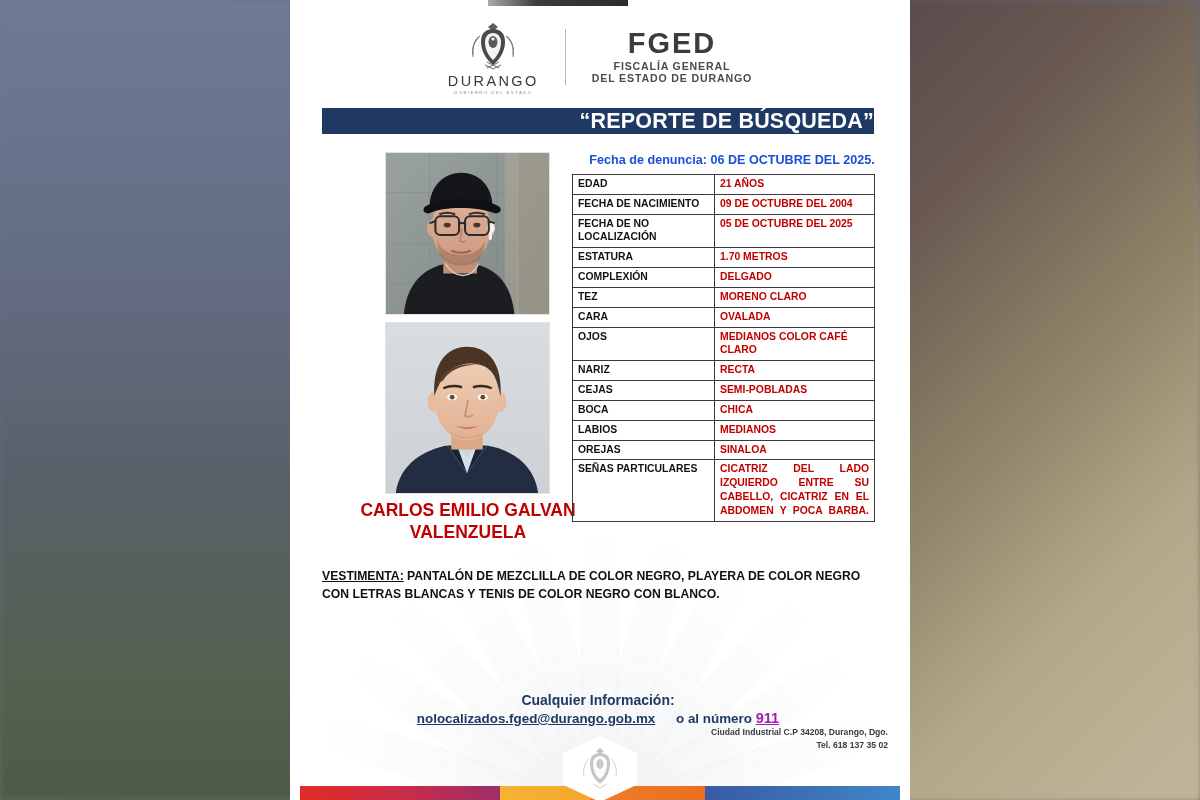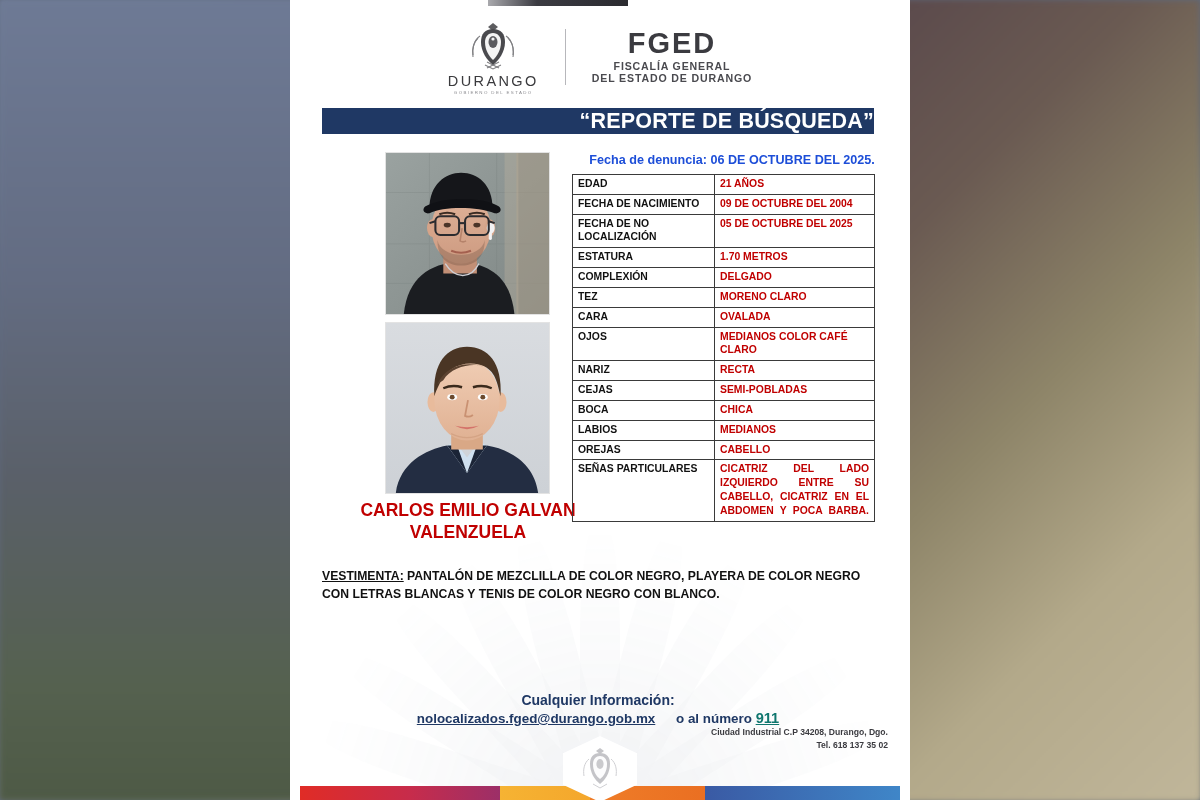--- a/index.html
+++ b/index.html
@@ -216,21 +216,21 @@
   }
   .contact-title {
     color: #1f3864;
     font-size: 14px;
     font-weight: bold;
     margin-bottom: 2px;
   }
   .contact-line { font-size: 13.4px; font-weight: bold; color: #1f3864; }
   .contact-email { color: #1f3864; text-decoration: underline; }
   .contact-mid { color: #1f3864; margin-left: 17px; }
-  .contact-911 { color: #0f766e; text-decoration: underline; font-size: 14.6px; margin-top: 19px; }
+  .contact-911 { color: #a21caf; text-decoration: underline; font-size: 14.6px; margin-top: 19px; }
 
   .address {
     position: absolute;
     right: 22px; top: 726px;
     width: 300px;
     text-align: right;
     font-size: 8.6px;
     font-weight: bold;
     color: #3b3b40;
     line-height: 1.55;
@@ -480,21 +480,21 @@
           <tr>
             <td class="k">BOCA</td>
             <td class="v">CHICA</td>
           </tr>
           <tr>
             <td class="k">LABIOS</td>
             <td class="v">MEDIANOS</td>
           </tr>
           <tr>
             <td class="k">OREJAS</td>
-            <td class="v">CABELLO</td>
+            <td class="v">SINALOA</td>
           </tr>
           <tr>
             <td class="k">SEÑAS PARTICULARES</td>
             <td class="v just">CICATRIZ DEL LADO IZQUIERDO ENTRE SU CABELLO, CICATRIZ EN EL ABDOMEN Y POCA BARBA.</td>
           </tr>
         </tbody>
     </table>
 
     <div class="para para-vestimenta">
       <span class="lead">VESTIMENTA:</span><span> PANTALÓN DE MEZCLILLA DE COLOR NEGRO, PLAYERA DE COLOR NEGRO CON LETRAS BLANCAS Y TENIS DE COLOR NEGRO CON BLANCO.</span>

